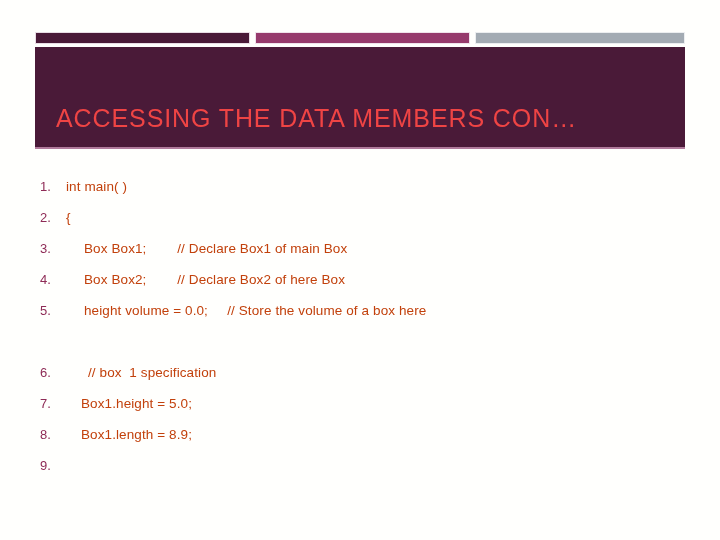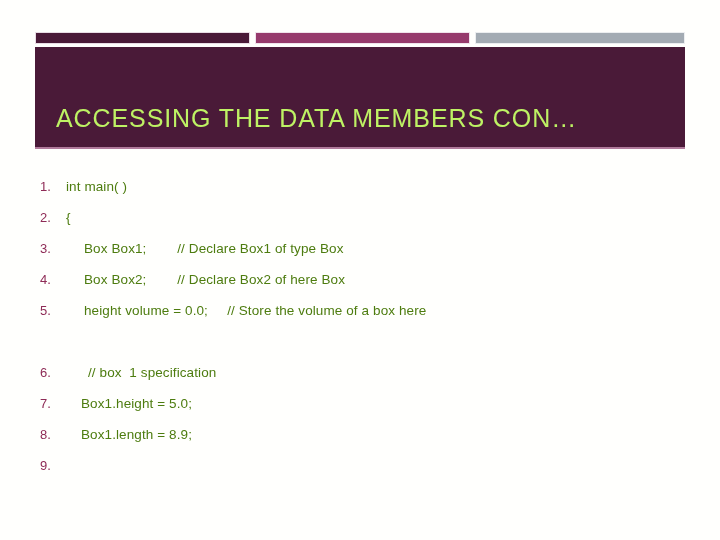--- a/index.html
+++ b/index.html
@@ -63,21 +63,21 @@
     width: 650px;
     height: 102px;
     background: #4a1a38;
     border-bottom: 2px solid #b07a9b;
     box-sizing: border-box;
   }
   .title-text {
     position: absolute;
     left: 21px;
     bottom: 14px;
-    color: #bef264;
+    color: #ef4444;
     font-size: 25px;
     font-weight: 400;
     letter-spacing: 0.9px;
     white-space: nowrap;
     font-family: "Liberation Sans", sans-serif;
   }
 
   
   .body-list {
     position: absolute;
@@ -95,21 +95,21 @@
   }
   .li-num {
     width: 26px;
     flex: 0 0 26px;
     text-align: left;
     color: #8e2b56;
     font-size: 13px;
   }
   .li-text {
     white-space: pre;
-    color: #4d7c0f;
+    color: #c2410c;
     letter-spacing: 0.1px;
   }
   .ind-0 { padding-left: 0px; }
   .ind-1 { padding-left: 18px; }
   .ind-2 { padding-left: 22px; }
   .ind-3 { padding-left: 15px; }
   .spacer-item {
     height: 31px;
   }
 </style>
@@ -132,21 +132,21 @@
     <div class="list-item">
       <span class="li-num">1.</span>
       <span class="li-text ind-0">int main( )</span>
     </div>
     <div class="list-item">
       <span class="li-num">2.</span>
       <span class="li-text ind-0">{</span>
     </div>
     <div class="list-item">
       <span class="li-num">3.</span>
-      <span class="li-text ind-1">Box Box1;        // Declare Box1 of type Box</span>
+      <span class="li-text ind-1">Box Box1;        // Declare Box1 of main Box</span>
     </div>
     <div class="list-item">
       <span class="li-num">4.</span>
       <span class="li-text ind-1">Box Box2;        // Declare Box2 of here Box</span>
     </div>
     <div class="list-item">
       <span class="li-num">5.</span>
       <span class="li-text ind-1">height volume = 0.0;     // Store the volume of a box here</span>
     </div>
     <div class="list-item spacer-item">

